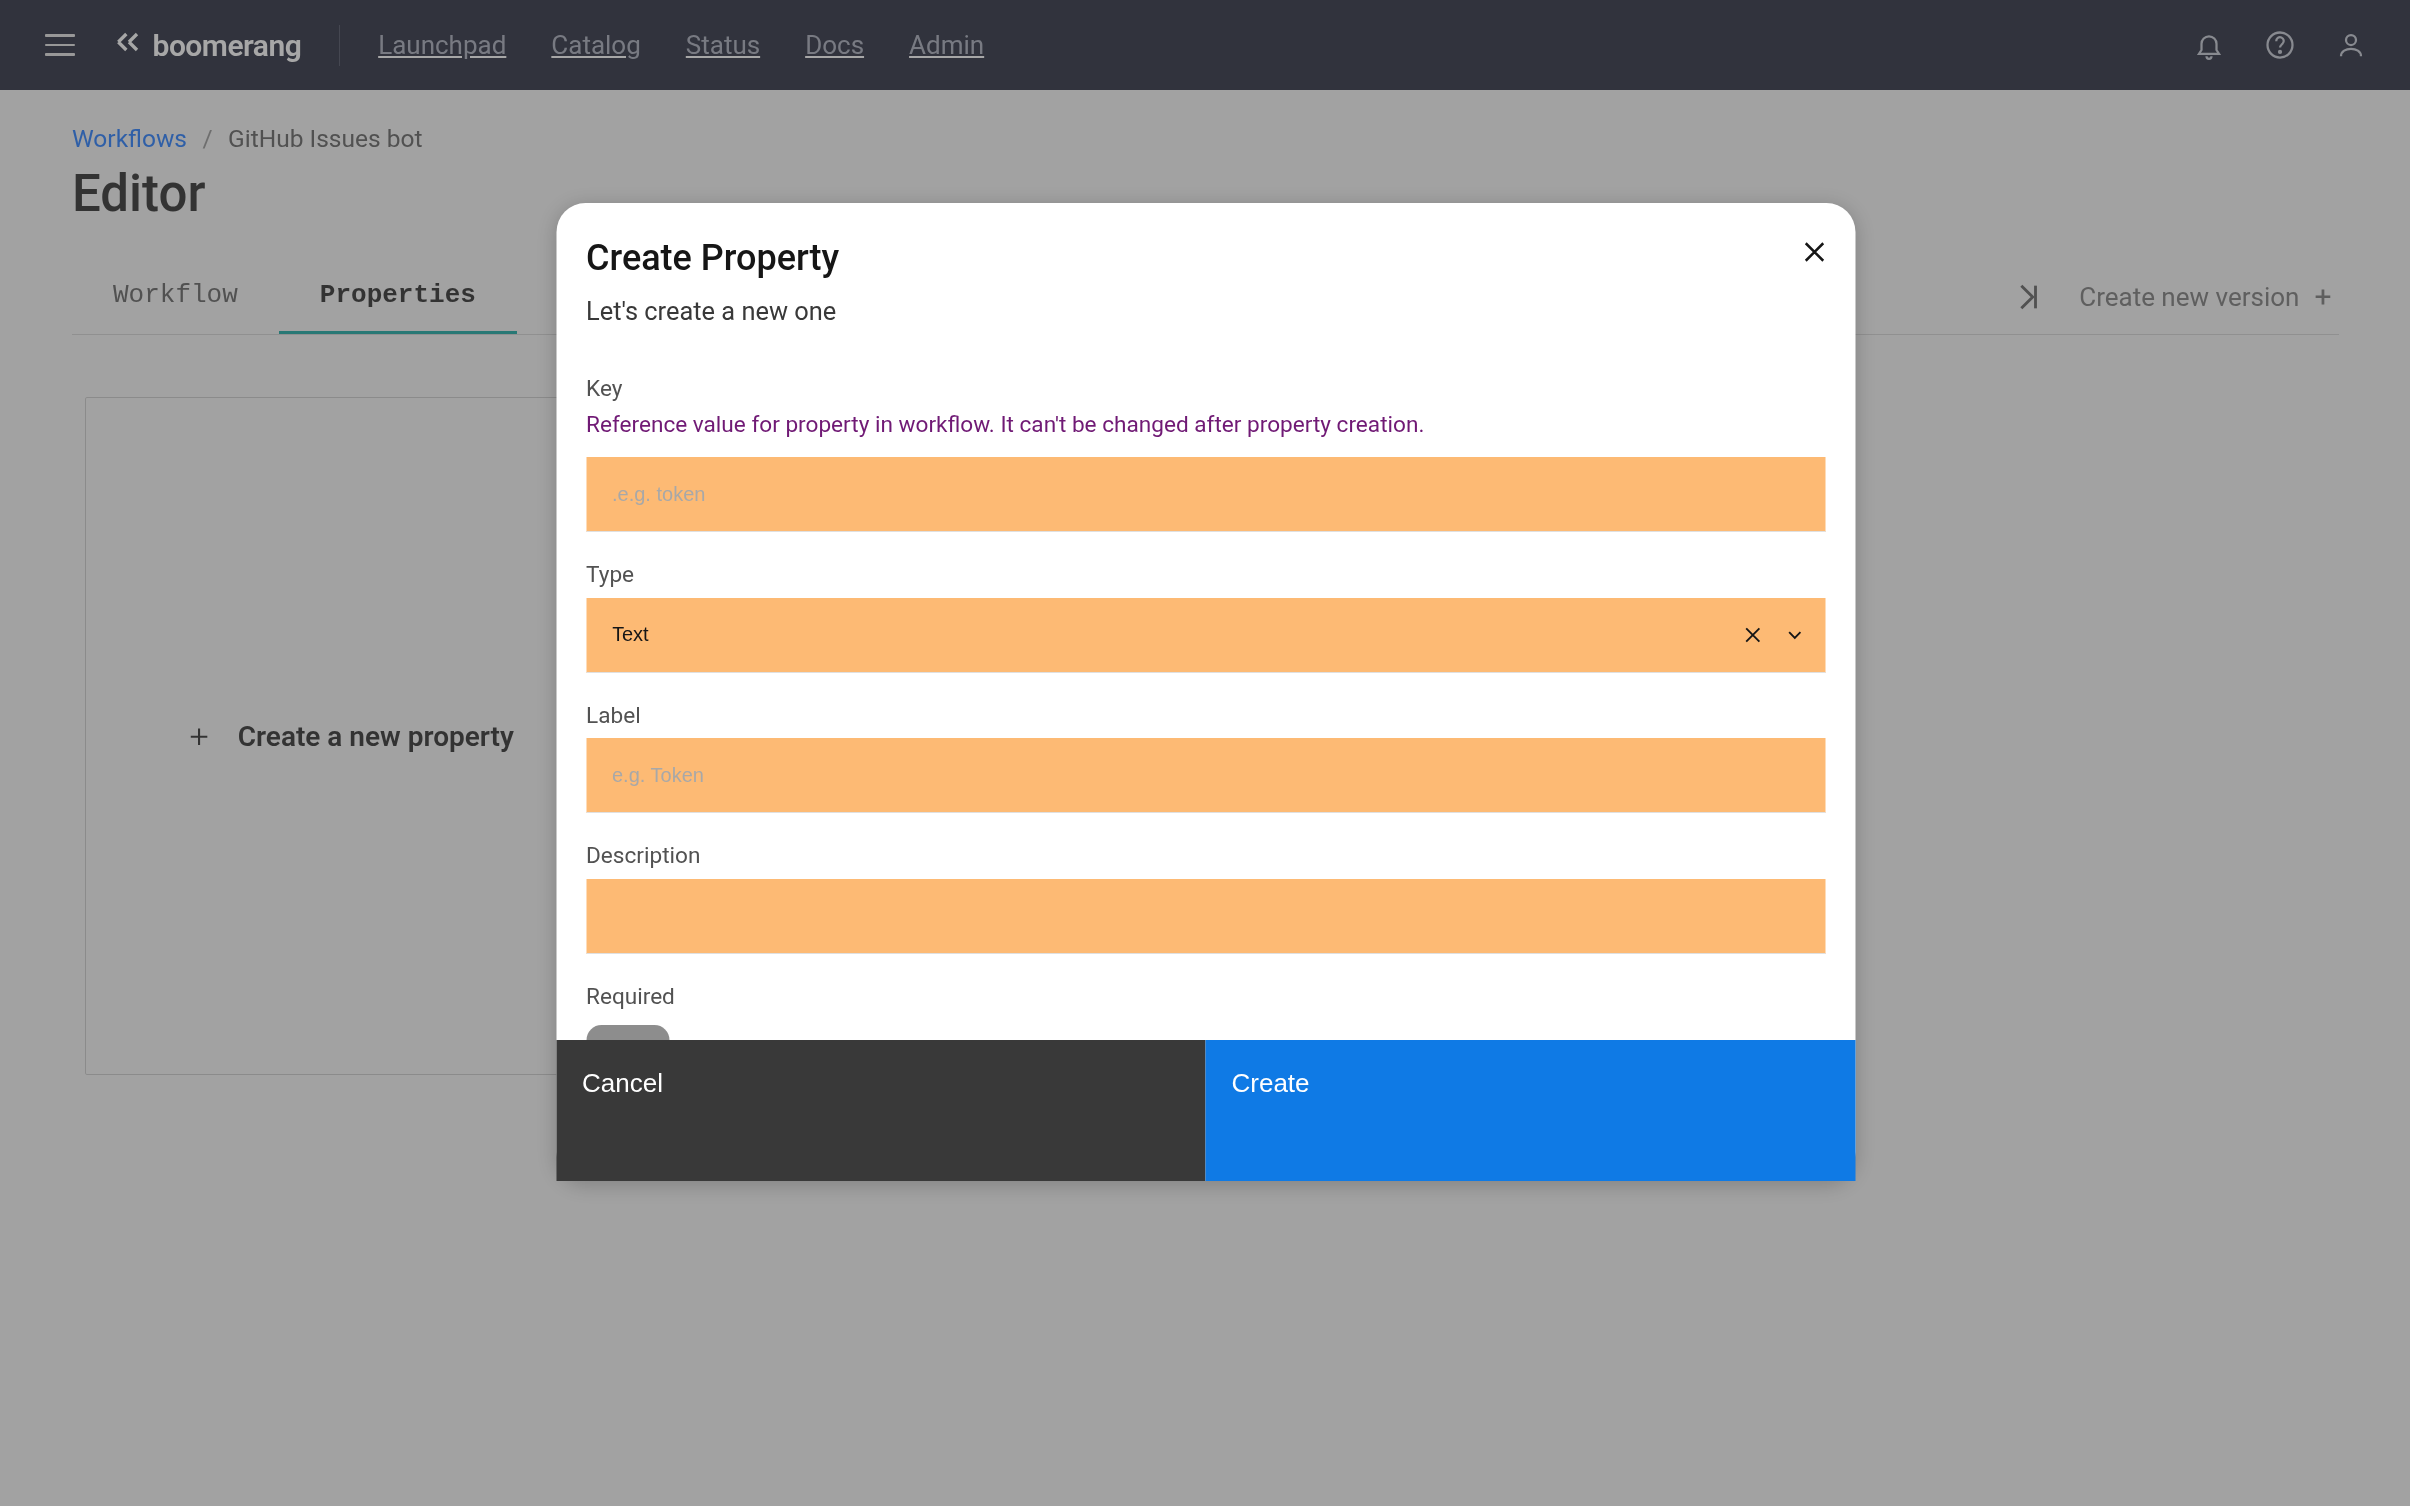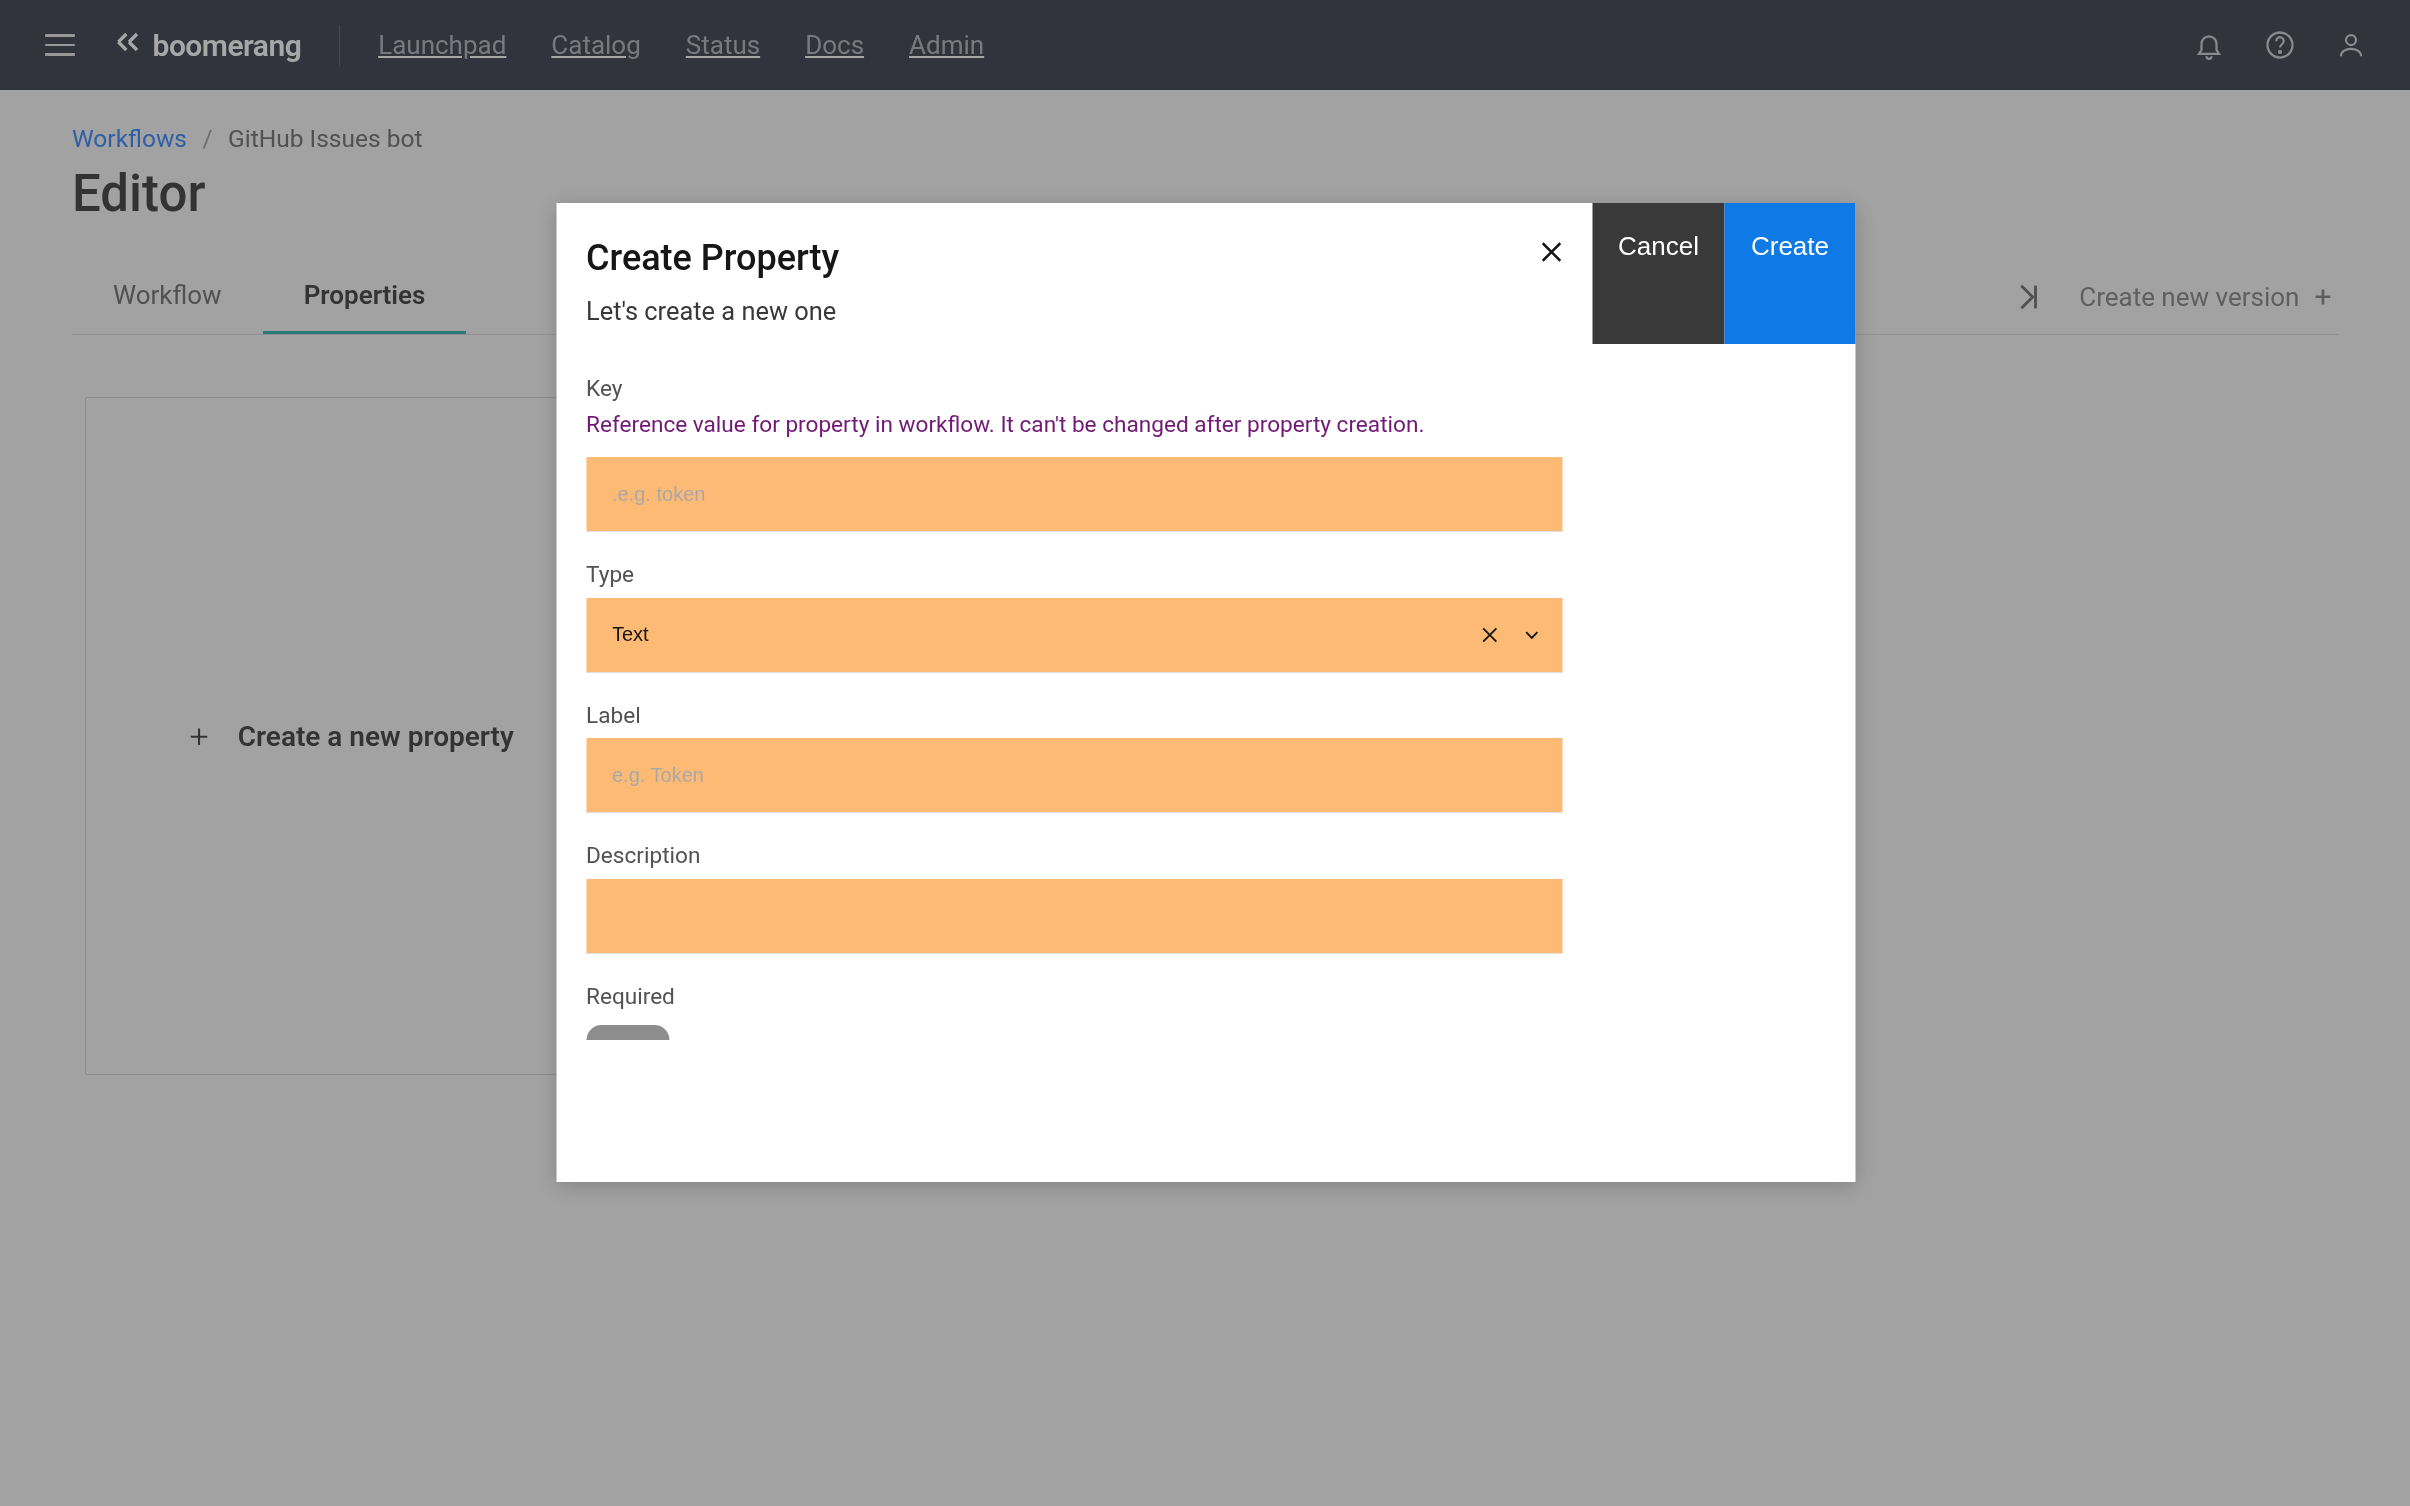--- a/index.html
+++ b/index.html
@@ -105,20 +105,21 @@
       margin-bottom: 36px;
     }
     .editor-bar {
       display: flex;
       align-items: center;
       border-bottom: 0.9px solid #d0d0d0;
       position: relative;
     }
     .tabs {
       display: flex;
+      font-family: Liberation Mono, monospace;
     }
     .tab {
       padding: 21px 41px;
       font-size: 26px;
       color: #525252;
       cursor: pointer;
       border-bottom: 3.8px solid transparent;
     }
     .tab.active {
       color: #161616;
@@ -180,22 +181,23 @@
     }
     .modal {
       position: absolute;
       top: 203px;
       left: 50%;
       transform: translateX(-50%);
       width: 1299px;
       background: #fff;
       z-index: 10;
       display: flex;
-      flex-direction: row;
+      flex-direction: column;
       box-shadow: 0 3.8px 19px rgba(0,0,0,0.2);
+      border-radius: 29px;
     }
     .modal-body {
       padding: 34px 30px 0;
       flex: 1;
       overflow: hidden;
       height: 979px;
       position: relative;
     }
     .modal-title {
       font-size: 36px;

